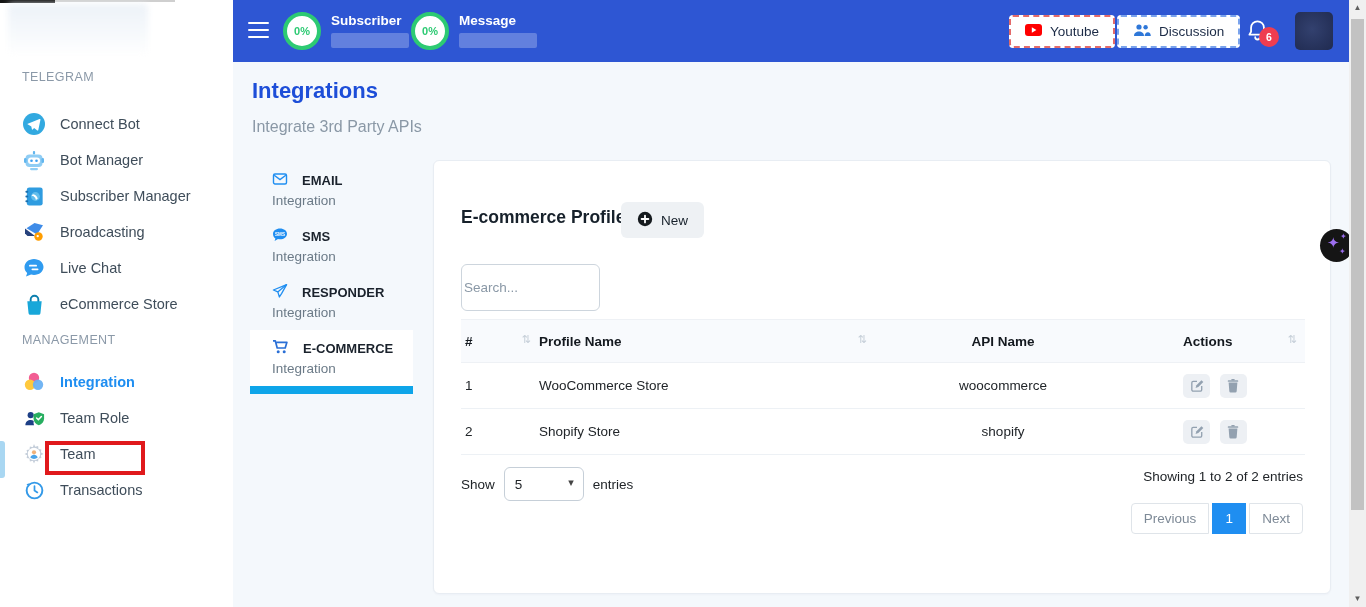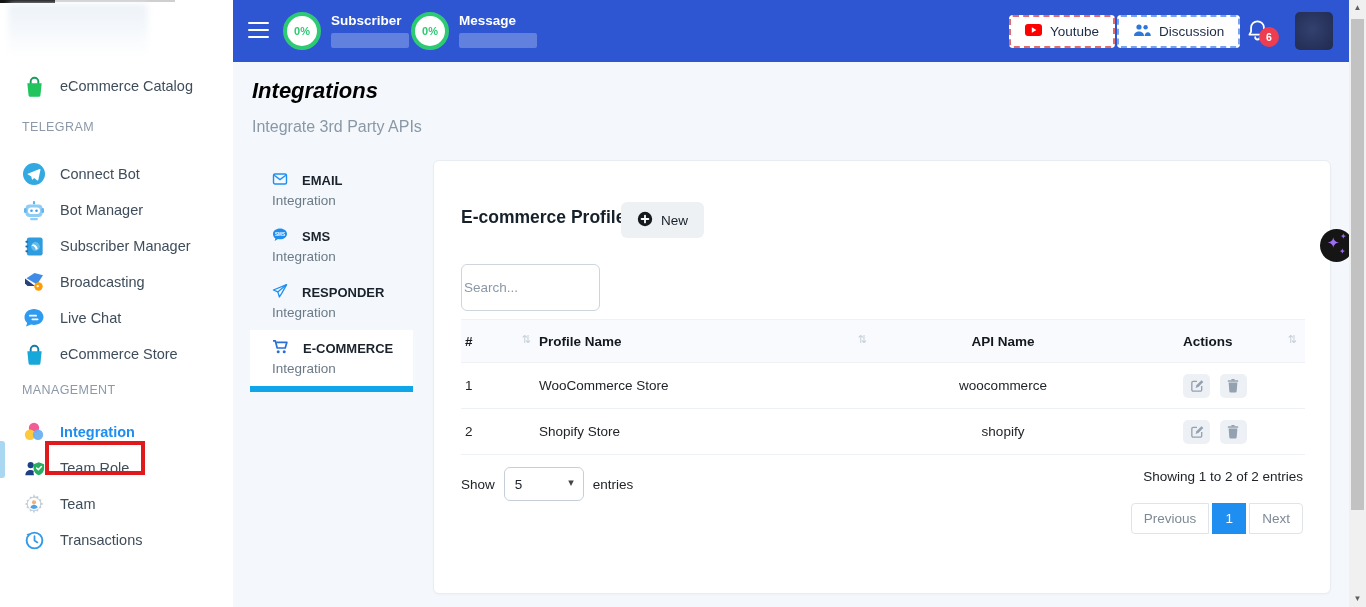--- a/index.html
+++ b/index.html
@@ -41,27 +41,27 @@
   .btn-youtube { left:776px; border:2px dashed #e36a6a; }
   .btn-discussion { left:884px; border:2px dashed #7aa3ec; }
   .bell-wrap { position:absolute; left:1012px; top:18px; cursor:pointer; }
   .notif-badge { position:absolute; left:1026px; top:27px; width:20px; height:20px; border-radius:50%; background:#ee3d50;
                  color:#fff; font-size:10.5px; font-weight:bold; display:flex; align-items:center; justify-content:center; }
   .avatar { position:absolute; left:1062px; top:12px; width:38px; height:38px; border-radius:5px;
             background:radial-gradient(circle at 45% 45%, #33416f 0%, #27335c 60%, #202b50 100%); cursor:pointer; }
 
   
   .main { position:absolute; left:233px; top:62px; width:1116px; height:545px; background:#f4f8fc; }
-  .page-title { position:absolute; left:19px; top:16px; font-size:22px; font-weight:bold; color:#000000;font-style:italic; }
+  .page-title { position:absolute; left:19px; top:16px; font-size:22px; font-weight:bold; color:#1d4ed8; }
   .page-subtitle { position:absolute; left:19px; top:56px; font-size:16px; color:#8a98a6; }
 
   
   .subnav { position:absolute; left:17px; top:100px; width:163px; }
   .subnav-item { padding:9px 0 10px 22px; cursor:pointer; }
-  .subnav-item.active { background:#fff; border-bottom:6px solid #0ea5e9; }
+  .subnav-item.active { background:#fff; border-bottom:8px solid #0ea5e9; }
   .subnav-title { display:flex; align-items:center; gap:14px; font-size:13px; font-weight:bold; color:#1a222c; }
   .subnav-sub { font-size:13.5px; color:#6b7a87; margin-top:3px; }
 
   
   .card { position:absolute; left:200px; top:98px; width:898px; height:434px; background:#fff;
           border:1px solid #e8edf3; border-radius:6px; box-shadow:0 1px 2px rgba(20,40,80,.03); }
   .card-title { position:absolute; left:27px; top:46px; font-size:17.5px; font-weight:bold; color:#17212b; }
   .btn-new { position:absolute; left:187px; top:41px; height:36px; background:#eef1f4; border:none; border-radius:6px;
              display:flex; align-items:center; gap:8px; padding:16px 16px; font-size:13.5px; color:#17212b; cursor:pointer;
              font-family:"Liberation Sans", sans-serif; }
@@ -112,29 +112,20 @@
 <body>
 
 <div class="screen">
 
   <div class="sidebar">
     <div class="black-strip"></div>
     <div class="gray-strip"></div>
     <div class="logo-blur"></div>
 
     <div class="side-flow">
-      <div class="side-item catalog">
-        <span class="icon-box">
-          <svg width="23" height="23" viewBox="0 0 24 24">
-              <path d="M8 10V6.8a4 4 0 0 1 8 0V10" fill="none" stroke="#13a05a" stroke-width="2" stroke-linecap="round"></path>
-              <path d="M4.5 8.5h15L18.2 21a1.8 1.8 0 0 1-1.8 1.6H7.6A1.8 1.8 0 0 1 5.8 21z" fill="#21c45d"></path>
-            </svg>
-        </span>
-        <span class="side-label">eCommerce Catalog</span>
-      </div>
 
       <div class="section-label">TELEGRAM</div>
 
       <div class="side-group-tg">
         <div class="side-item">
           <span class="icon-box">
             <svg width="24" height="24" viewBox="0 0 24 24">
                 <circle cx="12" cy="12" r="11" fill="#32a9e0"></circle>
                 <path d="M5.2 11.9l12.3-4.8c.6-.2 1.1.1.9.9l-2.1 9.9c-.1.6-.5.8-1 .5l-3.2-2.4-1.5 1.5c-.3.3-.6.2-.7-.2l-.6-2.9z" fill="#fff"></path>
               </svg>

